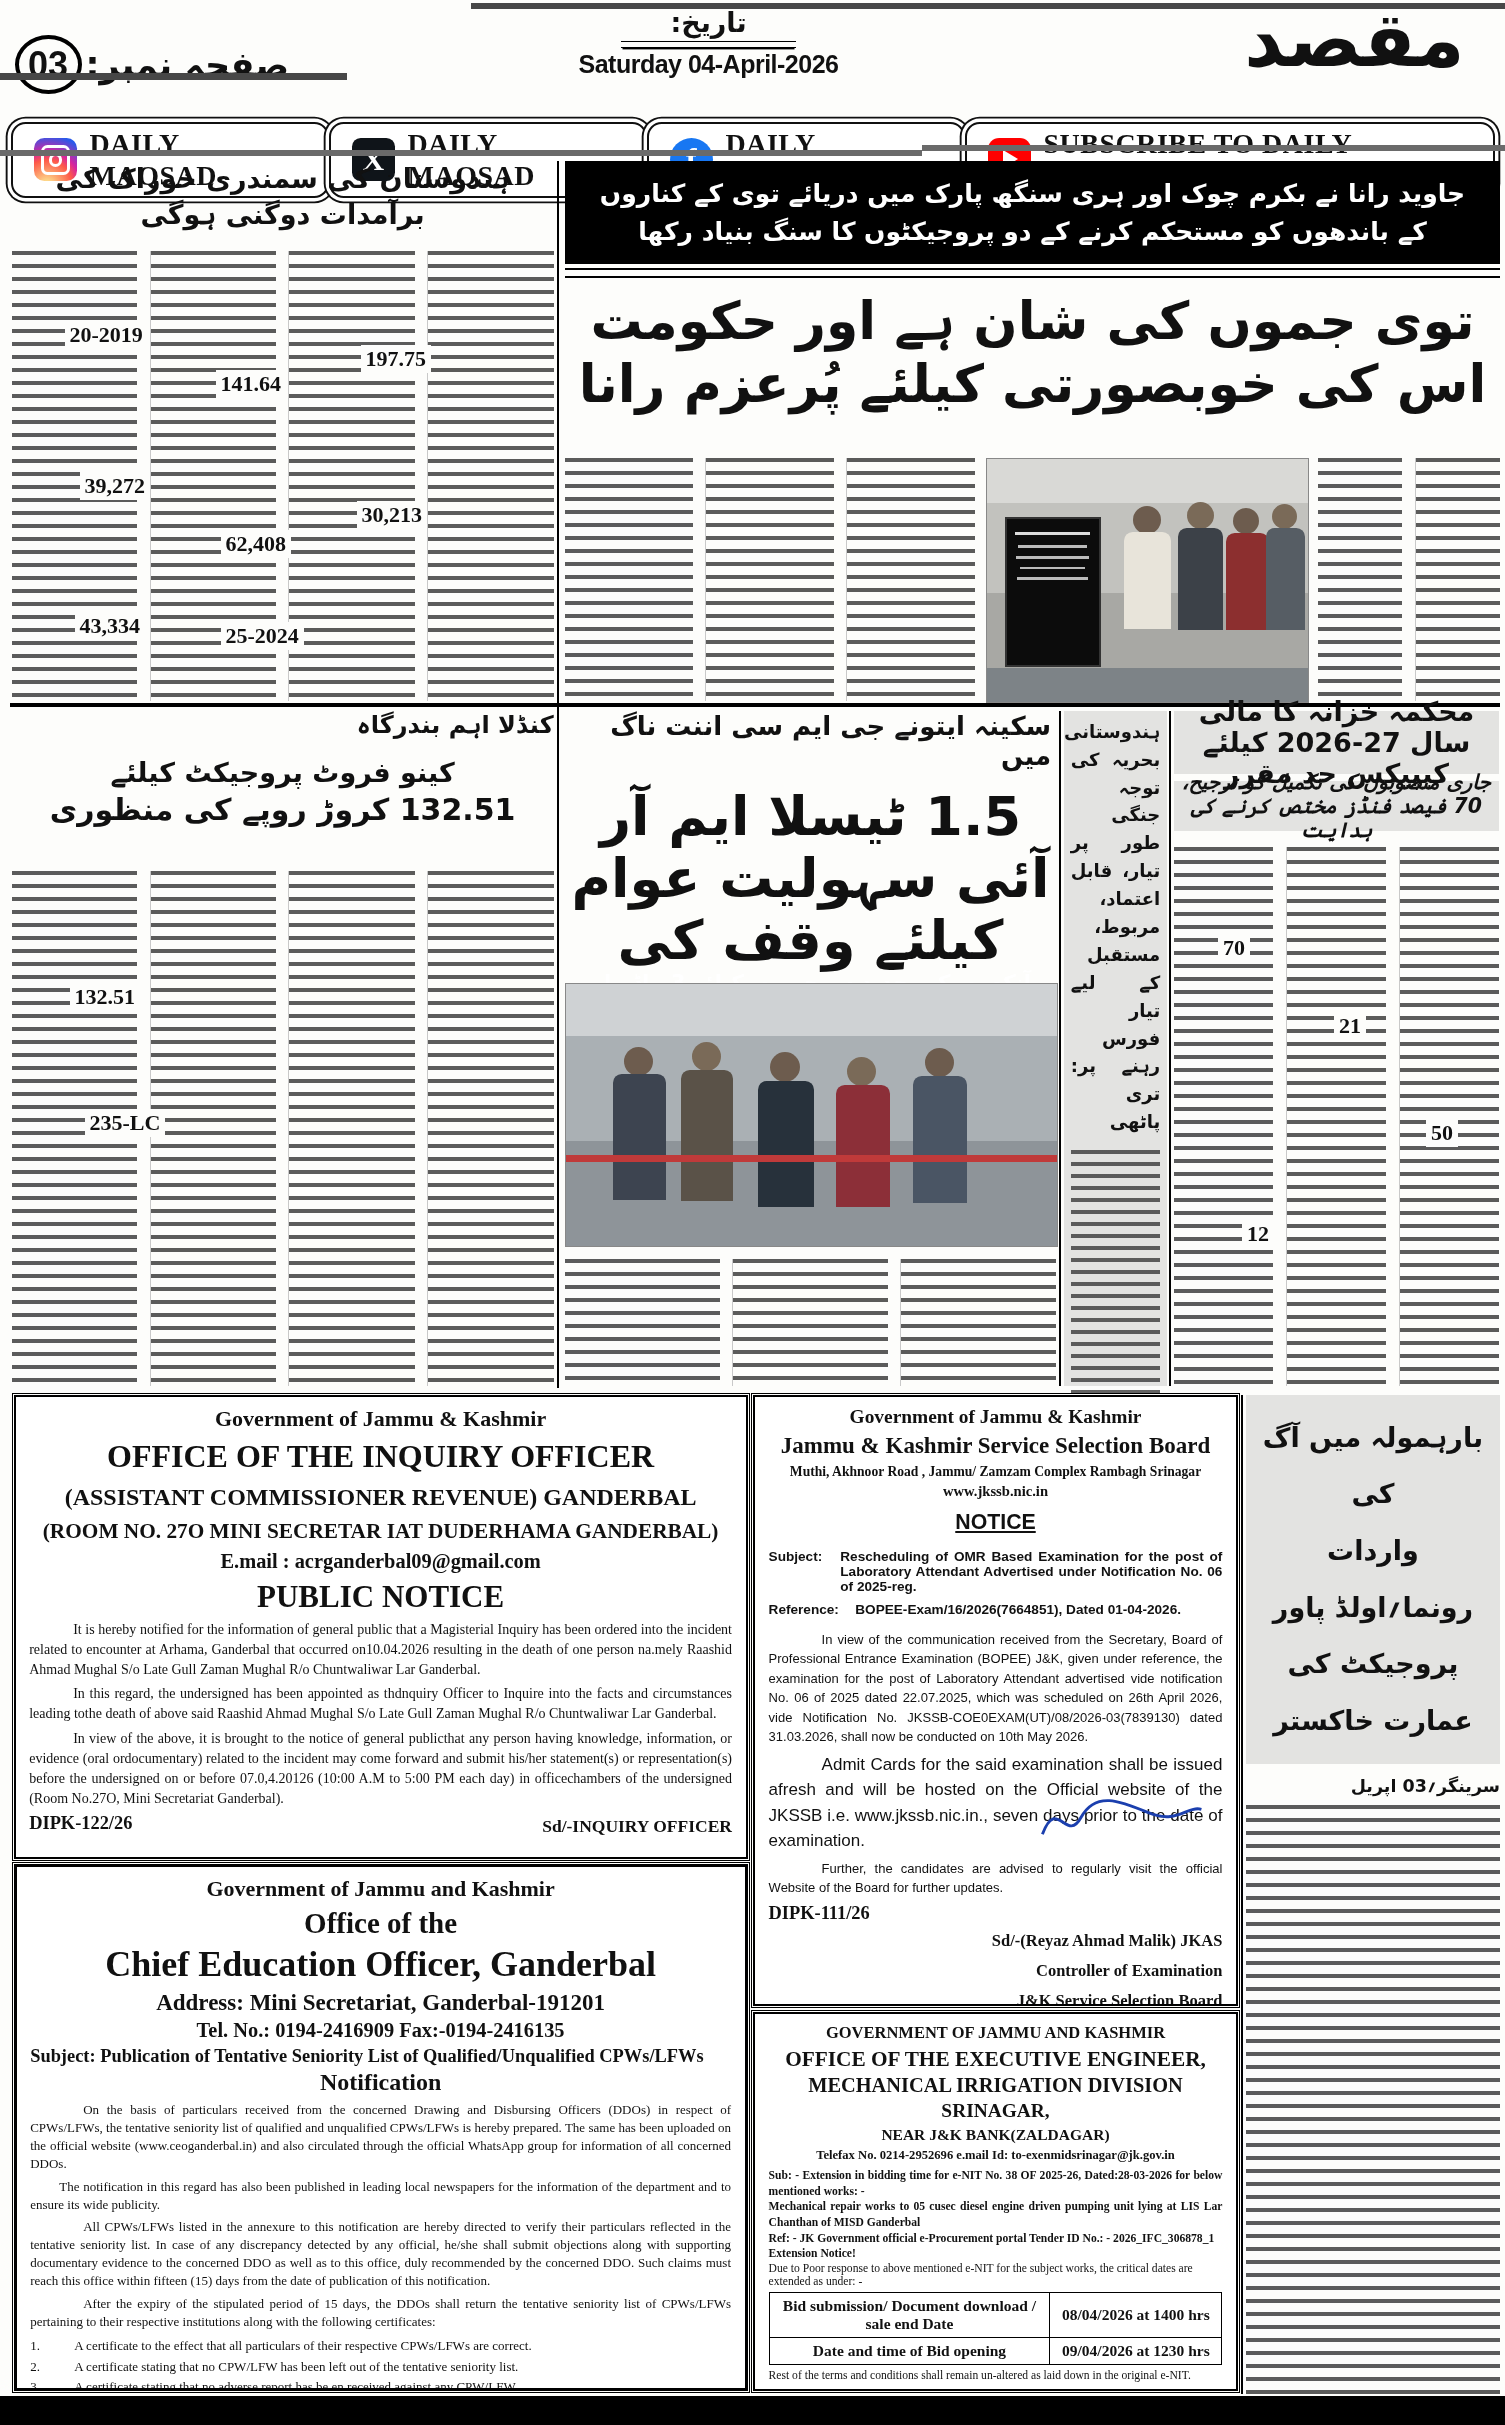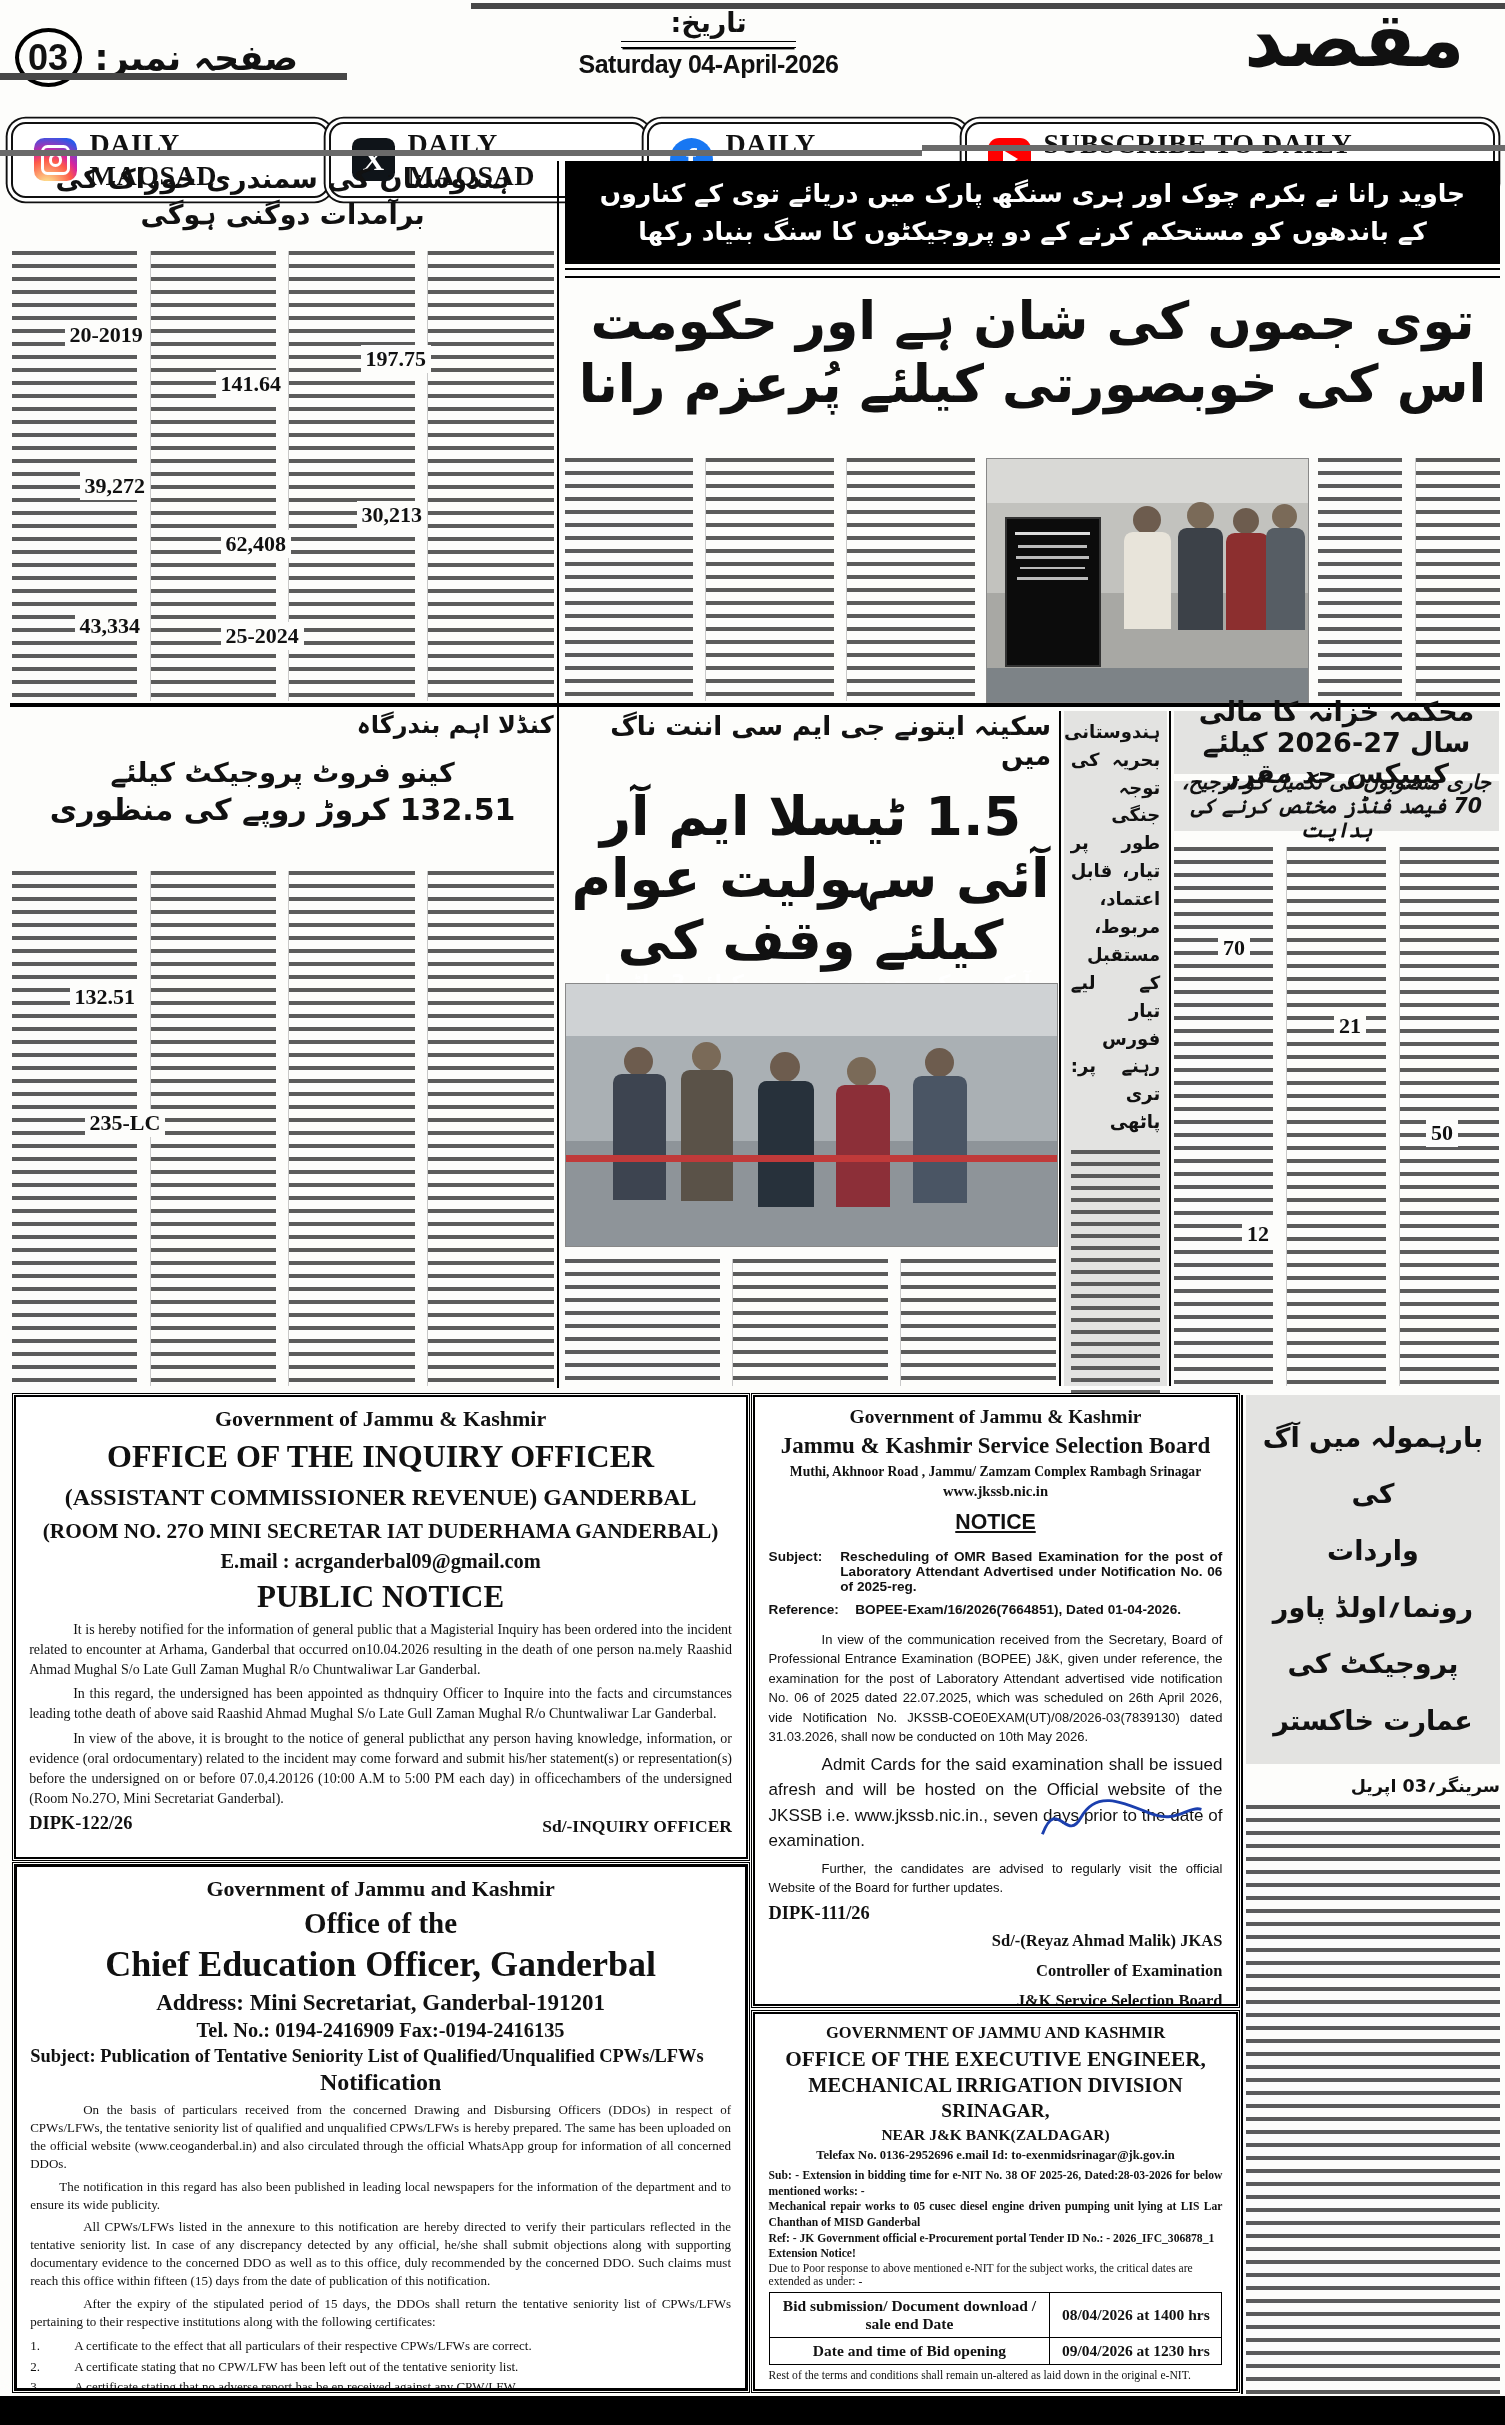--- a/index.html
+++ b/index.html
@@ -57,21 +57,21 @@
   .head{position:absolute;border-radius:50%;}
   .bodyfig{position:absolute;border-radius:8.7px 8.7px 0 0;}
 </style>
 </head>
 <body>
 
 <div class="page">
 
   <div class="abs rule" style="left:471px;top:2.9px;width:1034px;height:5.8px;"></div>
 
-  <div class="abs" style="left:14.6px;top:28px;display:flex;align-items:center;gap:13px;">
+  <div class="abs" style="left:14.6px;top:35px;display:flex;align-items:center;gap:4px;">
     <div class="oval">03</div>
     <div class="rtl b" style="font-size:35px;">صفحہ نمبر:</div>
   </div>
   <div class="abs rule" style="left:0;top:73px;width:347px;height:6.8px;"></div>
 
   <div class="abs c" style="left:558px;top:6.8px;width:301px;">
     <div class="rtl b" style="font-size:27px;">تاریخ:</div>
     <div style="width:175px;margin:2.9px auto;border-top:1.5px solid #000;border-bottom:1.5px solid #000;height:4.9px;box-shadow:0 2.9px 0 -1.5px #000;"></div>
     <div class="b" style="font-size:25px;font-family:'Liberation Sans',sans-serif;letter-spacing:-0.5px;">Saturday  04-April-2026</div>
   </div>
@@ -298,21 +298,21 @@
       <span>Dated:-  03-04-2026</span>
     </div>
   </div>
 
   <div class="notice" style="left:753px;top:2012px;width:485px;height:379px;">
     <div class="c b" style="font-size:16.5px;">GOVERNMENT  OF  JAMMU  AND  KASHMIR</div>
     <div class="c b" style="font-size:21.3px;margin-top:3.9px;">OFFICE  OF  THE  EXECUTIVE  ENGINEER,</div>
     <div class="c b" style="font-size:20.4px;margin-top:2.9px;">MECHANICAL  IRRIGATION  DIVISION</div>
     <div class="c b" style="font-size:19.4px;margin-top:2.9px;">SRINAGAR,</div>
     <div class="c b" style="font-size:15.5px;margin-top:3.9px;">NEAR  J&amp;K  BANK(ZALDAGAR)</div>
-    <div class="c b" style="font-size:12.6px;margin-top:3.9px;">Telefax  No.  0136-2952696  e.mail  Id:  to-exenmidsrinagar@jk.gov.in</div>
+    <div class="c b" style="font-size:12.6px;margin-top:3.9px;">Telefax  No.  0214-2952696  e.mail  Id:  to-exenmidsrinagar@jk.gov.in</div>
     <div class="b j" style="font-size:11.6px;margin-top:4.9px;line-height:1.35;">Sub: - Extension in bidding time for e-NIT No. 38 OF 2025-26, Dated:28-03-2026 for below mentioned works: -</div>
     <div class="b j" style="font-size:11.6px;line-height:1.35;">Mechanical repair works to 05 cusec diesel engine driven pumping unit lying at LIS Lar  Chanthan of MISD Ganderbal</div>
     <div class="b" style="font-size:11.6px;margin-top:1.9px;">Ref: - JK Government official e-Procurement portal Tender ID No.: - 2026_IFC_306878_1</div>
     <div class="b" style="font-size:11.6px;margin-top:1.9px;">Extension Notice!</div>
     <div style="font-size:11.6px;margin-top:1.9px;">Due to Poor response to above mentioned e-NIT for the subject works, the critical dates are extended as under: -</div>
     <table class="bid" style="margin-top:3.9px;">
       <tbody>
           <tr>
         <td style="width:62%;">Bid submission/ Document download / sale end Date</td>
         <td>08/04/2026 at 1400 hrs</td>

